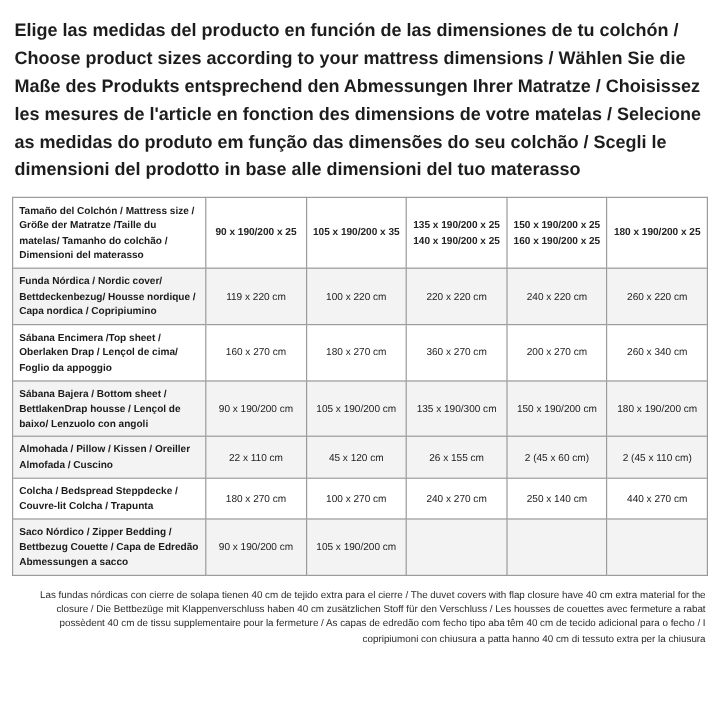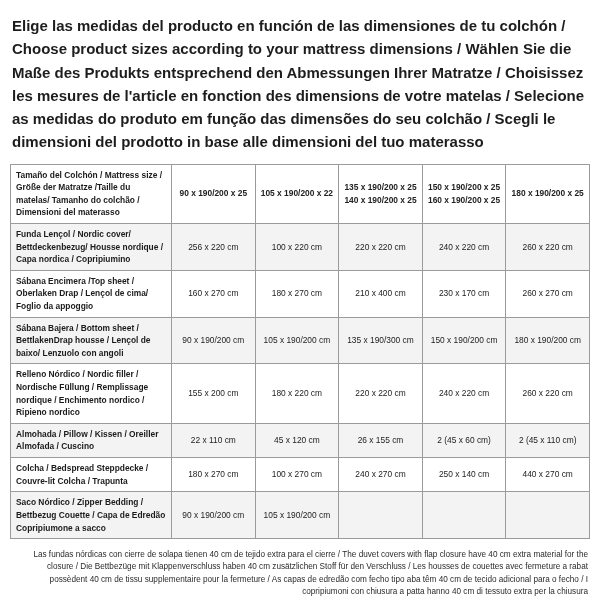--- a/index.html
+++ b/index.html
@@ -81,77 +81,69 @@
 
 <div class="page">
 
   <div class="intro">Elige las medidas del producto en función de las dimensiones de tu colchón / Choose product sizes according to your mattress dimensions / Wählen Sie die Maße des Produkts entsprechend den Abmessungen Ihrer Matratze / Choisissez les mesures de l'article en fonction des dimensions de votre matelas / Selecione as medidas do produto em função das dimensões do seu colchão / Scegli le dimensioni del prodotto in base alle dimensioni del tuo materasso</div>
 
   <table class="size-table">
     <thead>
       <tr>
         <td class="rowhead">Tamaño del Colchón / Mattress size / Größe der Matratze /Taille du matelas/ Tamanho do colchão / Dimensioni del materasso</td>
         <td class="col-head">90 x 190/200 x 25</td>
-        <td class="col-head">105 x 190/200 x 22</td>
+        <td class="col-head">105 x 190/200 x 35</td>
         <td class="col-head">135 x 190/200 x 25<br>140 x 190/200 x 25</td>
         <td class="col-head">150 x 190/200 x 25<br>160 x 190/200 x 25</td>
         <td class="col-head">180 x 190/200 x 25</td>
       </tr>
     </thead>
     <tbody>
       <tr class="alt">
-        <td class="rowhead">Funda Lençol /  Nordic cover/ Bettdeckenbezug/ Housse nordique / Capa nordica / Copripiumino</td>
-        <td class="val">256 x 220 cm</td>
+        <td class="rowhead">Funda Nórdica /  Nordic cover/ Bettdeckenbezug/ Housse nordique / Capa nordica / Copripiumino</td>
+        <td class="val">119 x 220 cm</td>
         <td class="val">100 x 220 cm</td>
         <td class="val">220 x 220 cm</td>
         <td class="val">240 x 220 cm</td>
         <td class="val">260 x 220 cm</td>
       </tr>
       <tr>
         <td class="rowhead">Sábana Encimera /Top sheet / Oberlaken Drap / Lençol de cima/ Foglio da appoggio</td>
         <td class="val">160 x 270 cm</td>
         <td class="val">180 x 270 cm</td>
-        <td class="val">210 x 400 cm</td>
-        <td class="val">230 x 170 cm</td>
-        <td class="val">260 x 270 cm</td>
+        <td class="val">360 x 270 cm</td>
+        <td class="val">200 x 270 cm</td>
+        <td class="val">260 x 340 cm</td>
       </tr>
       <tr class="alt">
         <td class="rowhead">Sábana Bajera / Bottom sheet / BettlakenDrap housse / Lençol de baixo/ Lenzuolo con angoli</td>
         <td class="val">90 x 190/200 cm</td>
         <td class="val">105 x 190/200 cm</td>
         <td class="val">135 x 190/300 cm</td>
         <td class="val">150 x 190/200 cm</td>
         <td class="val">180 x 190/200 cm</td>
-      </tr>
-      <tr>
-        <td class="rowhead">Relleno Nórdico / Nordic filler / Nordische Füllung / Remplissage nordique / Enchimento nordico / Ripieno nordico</td>
-        <td class="val">155 x 200 cm</td>
-        <td class="val">180 x 220 cm</td>
-        <td class="val">220 x 220 cm</td>
-        <td class="val">240 x 220 cm</td>
-        <td class="val">260 x 220 cm</td>
       </tr>
       <tr class="alt">
         <td class="rowhead">Almohada / Pillow / Kissen / Oreiller Almofada / Cuscino</td>
         <td class="val">22 x 110 cm</td>
         <td class="val">45 x 120 cm</td>
         <td class="val">26 x 155 cm</td>
         <td class="val">2 (45 x 60 cm)</td>
         <td class="val">2 (45 x 110 cm)</td>
       </tr>
       <tr>
         <td class="rowhead">Colcha / Bedspread Steppdecke / Couvre-lit Colcha / Trapunta</td>
         <td class="val">180 x 270 cm</td>
         <td class="val">100 x 270 cm</td>
         <td class="val">240 x 270 cm</td>
         <td class="val">250 x 140 cm</td>
         <td class="val">440 x 270 cm</td>
       </tr>
       <tr class="alt">
-        <td class="rowhead">Saco Nórdico / Zipper Bedding / Bettbezug Couette / Capa de Edredão Copripiumone a sacco</td>
+        <td class="rowhead">Saco Nórdico / Zipper Bedding / Bettbezug Couette / Capa de Edredão Abmessungen a sacco</td>
         <td class="val">90 x 190/200 cm</td>
         <td class="val">105 x 190/200 cm</td>
         <td class="val"></td>
         <td class="val"></td>
         <td class="val"></td>
       </tr>
     </tbody>
   </table>
 
   <div class="footnote">Las fundas nórdicas con cierre de solapa tienen 40 cm de tejido extra para el cierre  /  The duvet covers with flap closure have 40 cm extra material for the closure / Die Bettbezüge mit Klappenverschluss haben 40 cm zusätzlichen Stoff für den Verschluss / Les housses de couettes avec fermeture a rabat possèdent 40 cm de tissu supplementaire pour la fermeture / As capas de edredão com fecho tipo aba têm 40 cm de tecido adicional para o fecho / I copripiumoni con chiusura a patta hanno 40 cm di tessuto extra per la chiusura</div>

